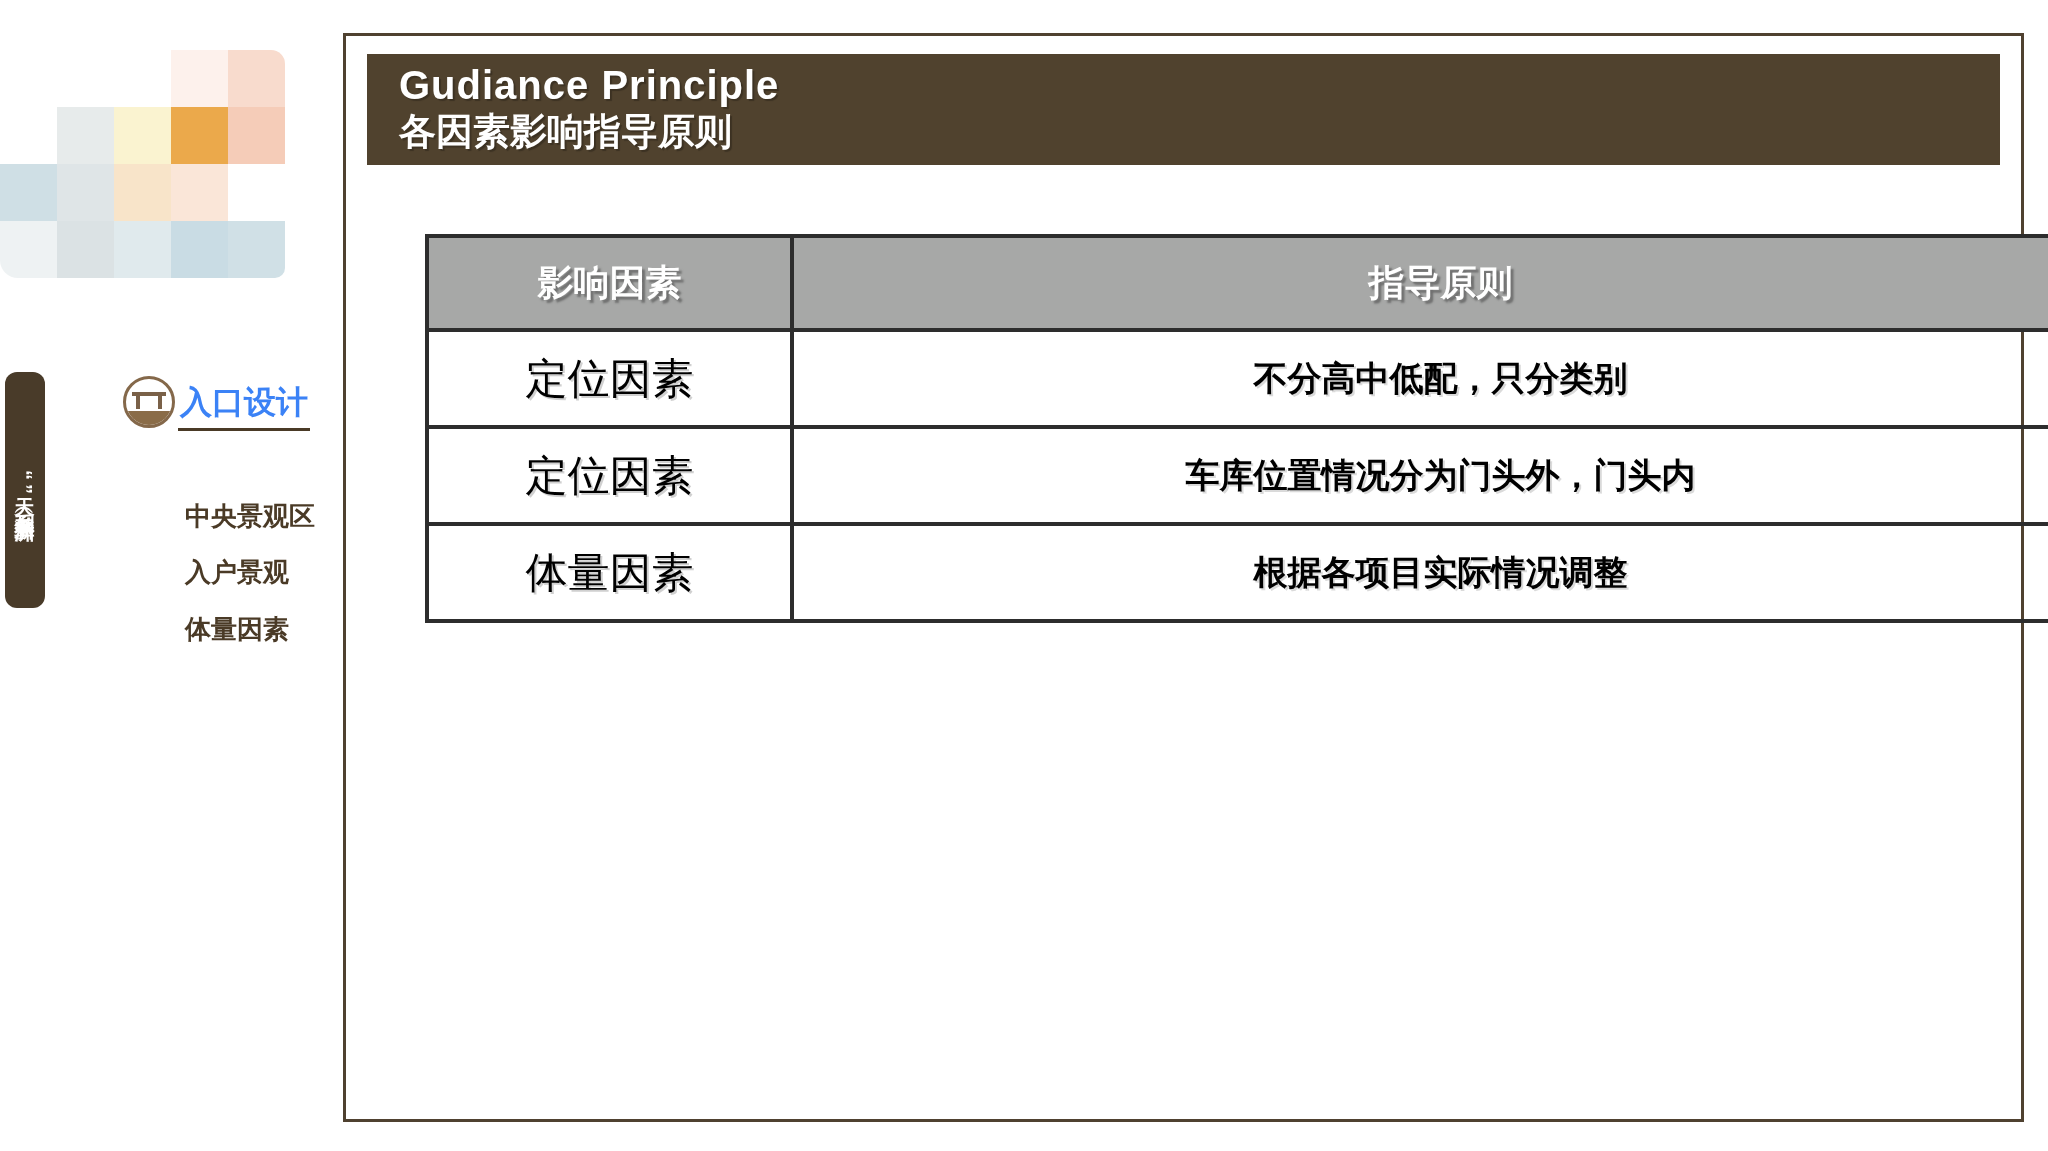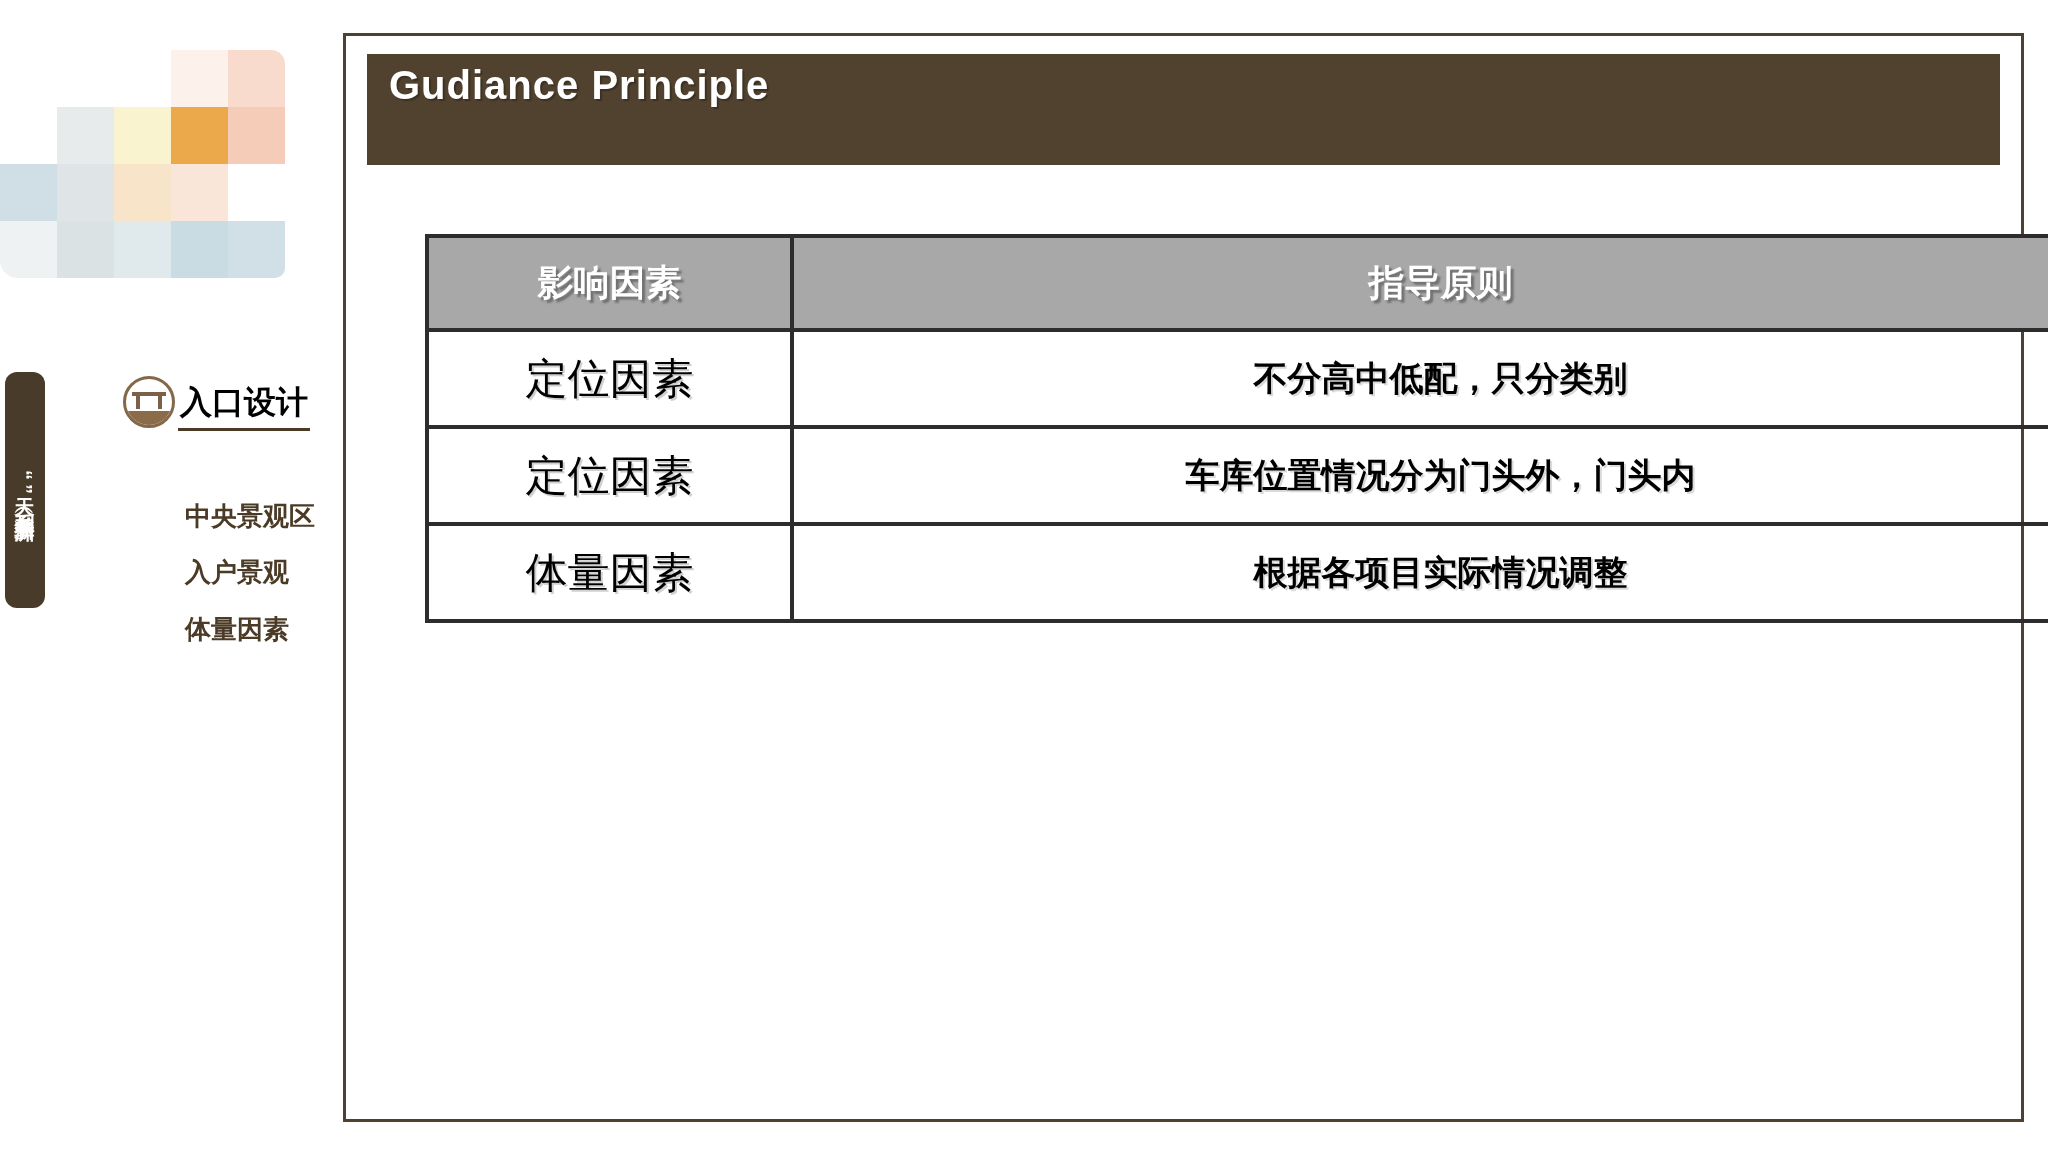--- a/index.html
+++ b/index.html
@@ -20,31 +20,31 @@
   #nav-active { left:123px; top:376px; }
   .icon-circle { position:absolute; left:0; top:0; width:52px; height:52px;
                  border:3px solid #84684a; border-radius:50%; background:#ffffff;
                  overflow:hidden; }
   .icon-ground { position:absolute; left:-3px; right:-3px; bottom:-3px; height:17px;
                  background:#8a6c48; }
   .gate-bar { position:absolute; left:6px; top:13px; width:34px; height:4px; background:#7a6148; }
   .gate-leg { position:absolute; top:16px; width:4px; height:14px; background:#7a6148; }
   .gate-leg.l { left:10px; } .gate-leg.r { left:32px; }
   #nav-active-label { position:absolute; left:55px; top:5px; white-space:nowrap;
-                      font-size:32px; font-weight:bold; color:#000000;
+                      font-size:32px; font-weight:bold; color:#3b82f6;
                       border-bottom:3px solid #4a3a26; padding:0 2px 3px 2px; }
   .nav-item { position:absolute; left:185px; white-space:nowrap;
               font-size:26px; font-weight:bold; color:#4a3a26;margin-top:48px; }
   #nav-item-0 { top:451px; } #nav-item-1 { top:507px; } #nav-item-2 { top:564px; }
 
   
   #main-frame { left:343px; top:33px; width:1681px; height:1089px;
                 border:3px solid #4f4130; background:#ffffff; }
   #header-bar { left:367px; top:54px; width:1633px; height:111px; background:#50422e;
-                color:#ffffff; padding:8px 0 0 22px; }
+                color:#ffffff; padding:8px 0 0 32px; }
   #header-title-en { font-size:40px; font-weight:bold; line-height:46px; letter-spacing:1px;
                      text-shadow:2px 2px 1px rgba(0,0,0,0.25); }
   #header-title-zh { font-size:37px; font-weight:bold; line-height:48px;
                      text-shadow:2px 2px 1px rgba(0,0,0,0.25); }
 
   
   #guidance-table { left:425px; top:234px; width:1666px; border-collapse:collapse;
                     table-layout:fixed; }
   #guidance-table th, #guidance-table td { border:4px solid #2d2d2d; text-align:center;
                     vertical-align:middle; }
@@ -93,20 +93,21 @@
   <div id="nav-active-label">入口设计</div>
 </div>
 <div id="nav-item-0" class="nav-item">中央景观区</div>
 <div id="nav-item-1" class="nav-item">入户景观</div>
 <div id="nav-item-2" class="nav-item">体量因素</div>
 
 <div id="main-frame" class="abs"></div>
 
 <div id="header-bar" class="abs">
   <div id="header-title-en">Gudiance Principle</div>
+  <div id="header-title-zh">各因素影响指导原则</div>
 </div>
 
 <table id="guidance-table" class="abs">
   <colgroup>
       <col class="c1">
       <col class="c2">
     </colgroup>
   <thead>
     <tr>
       <th>影响因素</th>

